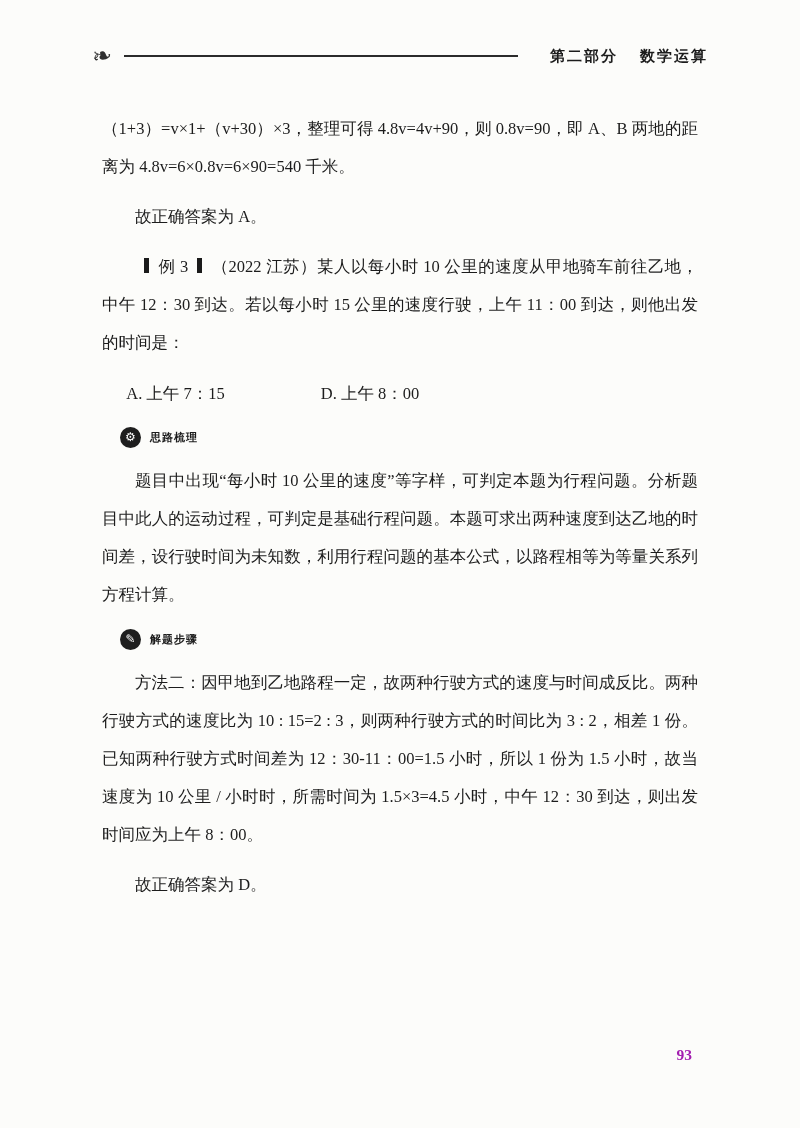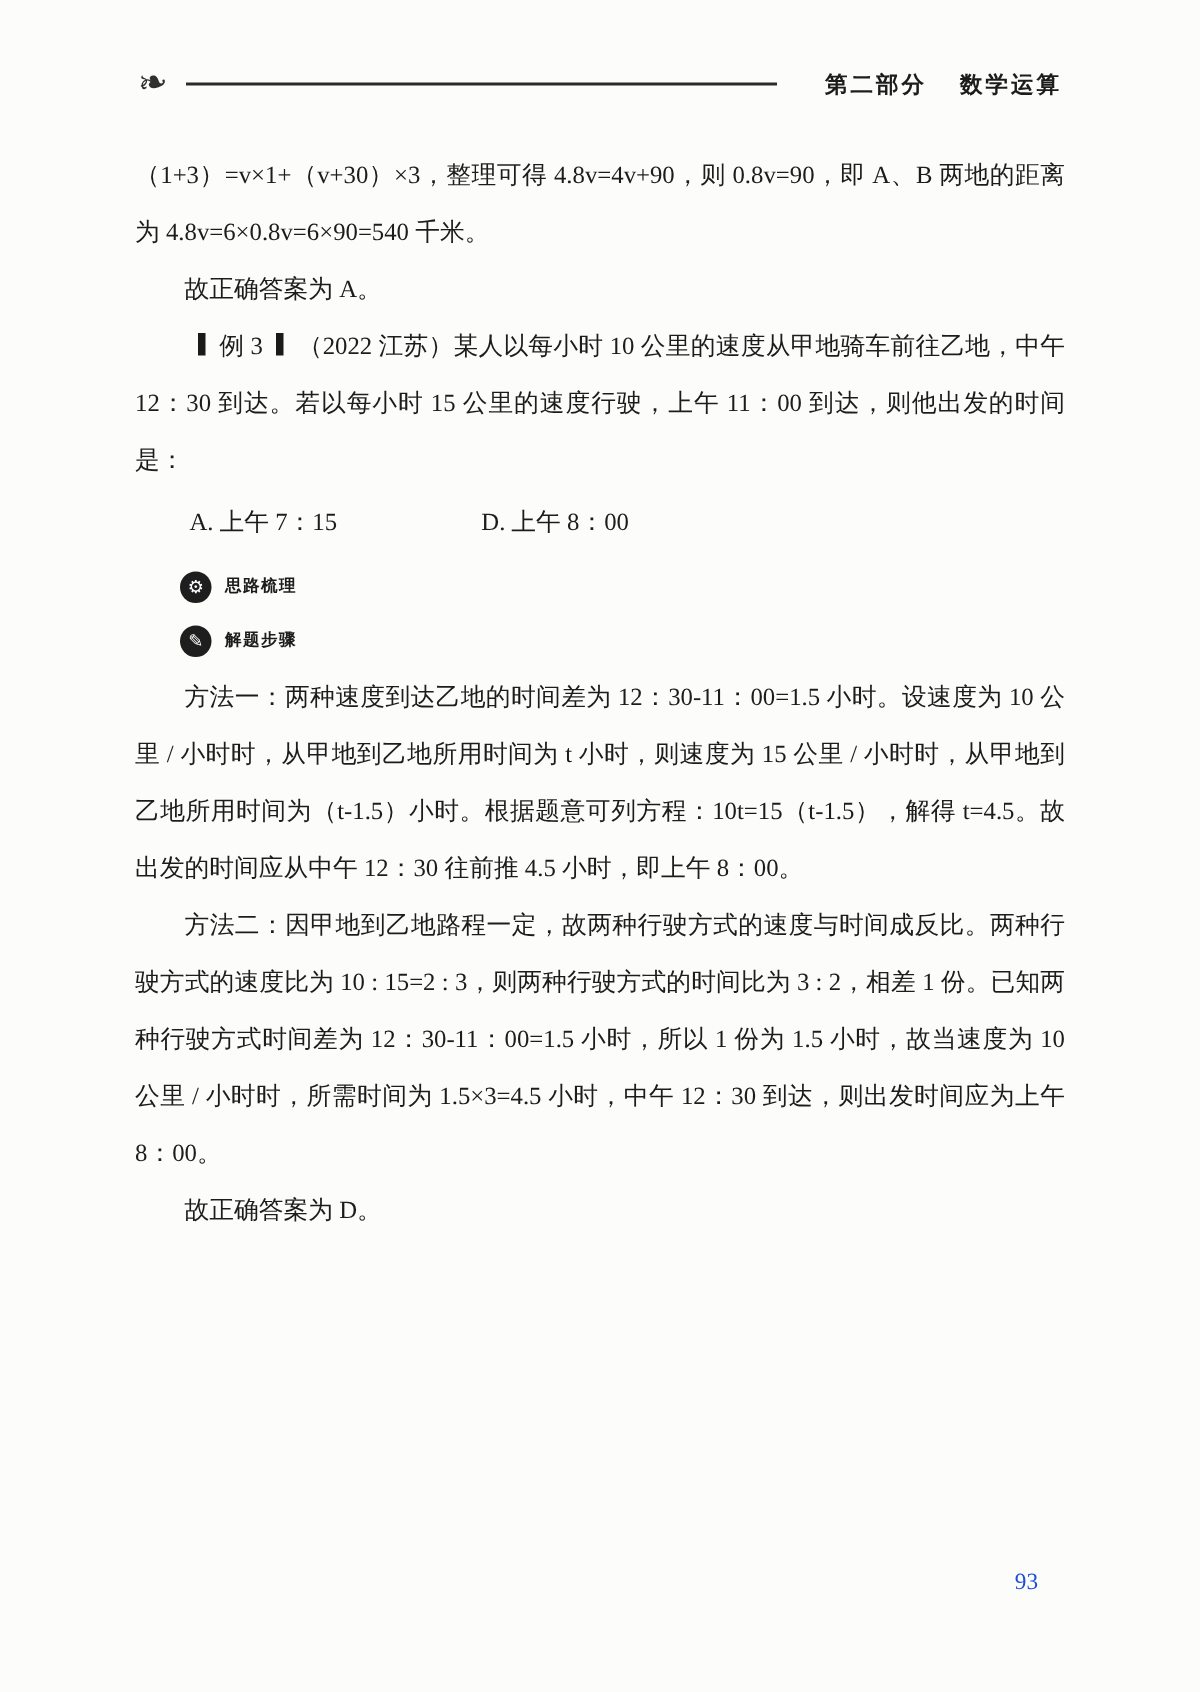--- a/index.html
+++ b/index.html
@@ -51,21 +51,21 @@
   
   .content {
     position: absolute;
     top: 98px;
     left: 90px;
     width: 620px;
     font-size: 16.5px;
     line-height: 38px;
     text-align: justify;
   }
-  .para { margin: 0; text-indent: 2em; }
+  .para { margin: 12px; text-indent: 2em; }
   .para.no-indent { text-indent: 0; }
   .vbar {
     display: inline-block;
     width: 5px;
     height: 15px;
     background: #1a1a1a;
     margin: 0 9px;
     vertical-align: -1px;
   }
   .options {
@@ -98,21 +98,22 @@
     font-weight: bold;
     font-size: 11px;
     letter-spacing: 1px;
   }
   
   .page-number {
     position: absolute;
     right: 108px;
     bottom: 64px;
     font-size: 15.5px;
-    color: #1d4ed8;
+    color: #a21caf;
+    font-weight: bold;
   }
 </style>
 </head>
 <body>
 
 <div class="page">
 
   <header class="page-header">
     <span class="leaf">❧</span>
     <span class="header-rule"></span>
@@ -138,27 +139,27 @@
       <div class="option">
         <span class="opt-label">D.</span><span>上午 8：00</span>
       </div>
     </div>
 
     <div class="section-heading">
       <span class="section-icon">⚙</span>
       <span class="section-title">思路梳理</span>
     </div>
 
+    <p class="para">题目中出现“每小时 10 公里的速度”等字样，可判定本题为行程问题。分析题目中此人的运动过程，可判定是基础行程问题。本题可求出两种速度到达乙地的时间差，设行驶时间为未知数，利用行程问题的基本公式，以路程相等为等量关系列方程计算。</p>
 
     <div class="section-heading">
       <span class="section-icon">✎</span>
       <span class="section-title">解题步骤</span>
     </div>
 
-    <p class="para">方法一：两种速度到达乙地的时间差为 12：30-11：00=1.5 小时。设速度为 10 公里 / 小时时，从甲地到乙地所用时间为 t 小时，则速度为 15 公里 / 小时时，从甲地到乙地所用时间为（t-1.5）小时。根据题意可列方程：10t=15（t-1.5），解得 t=4.5。故出发的时间应从中午 12：30 往前推 4.5 小时，即上午 8：00。</p>
 
     <p class="para">方法二：因甲地到乙地路程一定，故两种行驶方式的速度与时间成反比。两种行驶方式的速度比为 10 : 15=2 : 3，则两种行驶方式的时间比为 3 : 2，相差 1 份。已知两种行驶方式时间差为 12：30-11：00=1.5 小时，所以 1 份为 1.5 小时，故当速度为 10 公里 / 小时时，所需时间为 1.5×3=4.5 小时，中午 12：30 到达，则出发时间应为上午 8：00。</p>
 
     <p class="para">故正确答案为 D。</p>
 
   </main>
 
   <div class="page-number">93</div>
 
 </div>

